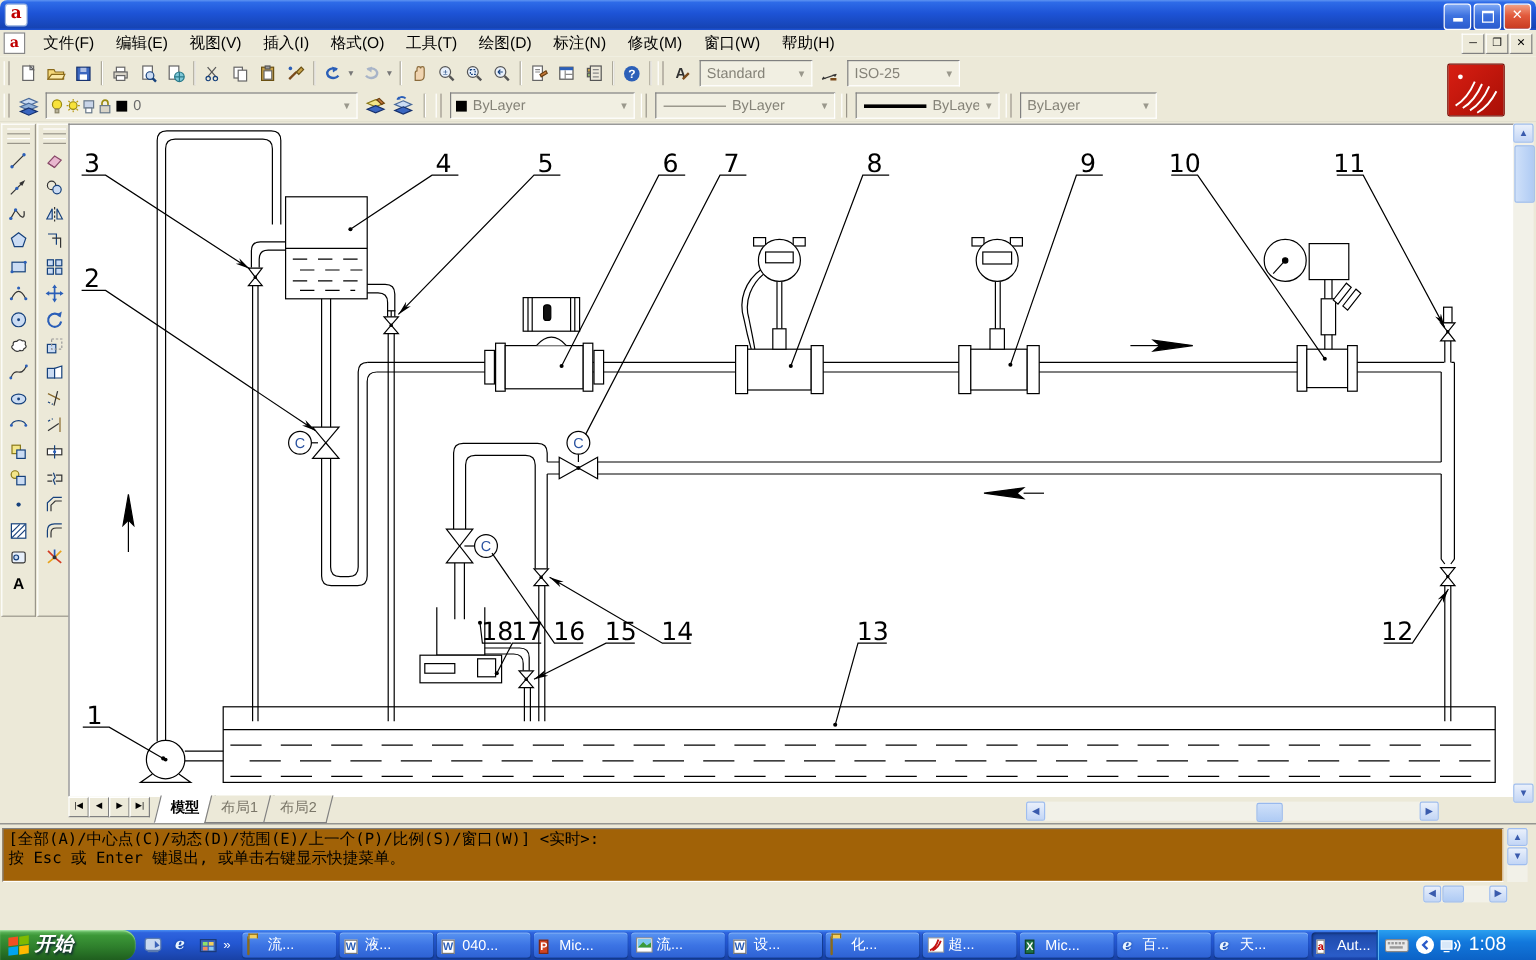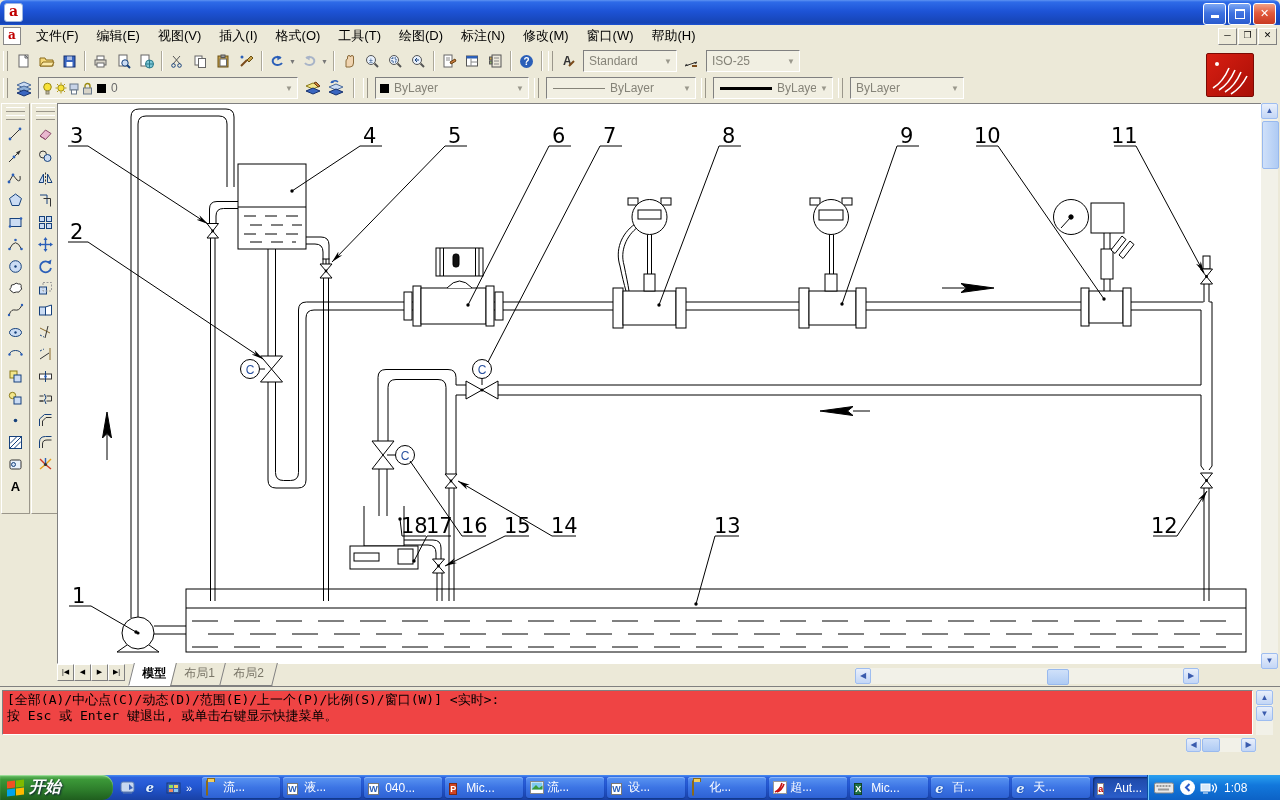--- a/index.html
+++ b/index.html
@@ -74,21 +74,21 @@
   .tab span{display:inline-block;transform:skewX(14deg);}
   .tab.active{background:#fff;color:#000;font-weight:bold;border-bottom:1px solid #fff;}
   .hscroll{position:absolute;left:855px;top:567px;width:344px;height:16px;background:#F2F1E8;}
   .hbtn{position:absolute;top:0;width:16px;height:16px;background:linear-gradient(180deg,#EAF0FB,#C3D6F6);
     border:1px solid #9EBDF0;border-radius:2px;box-sizing:border-box;color:#3a5bad;font-size:8px;
     line-height:14px;text-align:center;}
   .hthumb{position:absolute;left:192px;top:1px;width:20px;height:14px;background:linear-gradient(180deg,#CFE0F9,#AFCBF4);
     border:1px solid #98B9EE;border-radius:2px;}
   
   .cmdwin{position:absolute;left:0;top:686px;width:1280px;height:67px;background:#ECE9D8;border-top:1px solid #808080;}
-  .cmdtext{position:absolute;left:2px;top:3px;width:1251px;height:45px;background:#ef4444;
+  .cmdtext{position:absolute;left:2px;top:3px;width:1251px;height:45px;background:#a16207;
     border:1px solid;border-color:#808080 #fff #fff #808080;font-family:"DejaVu Sans Mono","DejaVu Sans",monospace;
     font-size:13px;color:#000;padding:1px 4px;box-sizing:border-box;line-height:16px;white-space:pre;}
   .cmdvs{position:absolute;left:1256px;top:3px;width:17px;height:45px;background:#F2F1E8;}
   .cmdvs .sbtn{height:15px;}
   .cmdhs{position:absolute;left:1186px;top:51px;width:70px;height:14px;background:#F2F1E8;}
   .cmdhs .hbtn{width:15px;height:14px;line-height:12px;}
   .cmdhs .hthumb{left:16px;top:0;width:16px;height:12px;}
   
   .statusbar{position:absolute;left:0;top:753px;width:1280px;height:22px;background:#ECE9D8;
     border-top:1px solid #fff;font-size:12px;color:#000;display:flex;align-items:center;padding-left:6px;box-sizing:border-box;}
@@ -105,21 +105,21 @@
   .chev{color:#fff;font-size:11px;margin:0 4px;}
   .tasks{display:flex;gap:3px;margin-left:6px;}
   .taskbtn{width:74px;height:21px;border-radius:3px;display:flex;align-items:center;gap:3px;padding-left:4px;
     background:linear-gradient(180deg,#5A95F2,#3C74E4 50%,#2E62D4);box-shadow:inset 0 1px 0 #8ab4f6, 0 1px 1px #123a8a;
     color:#fff;font-size:12px;overflow:hidden;white-space:nowrap;}
   .taskbtn.active{background:linear-gradient(180deg,#1E49A8,#2B5ECB);box-shadow:inset 1px 1px 2px #0d2a66;}
   .ticon{width:14px;height:13px;flex:none;position:relative;}
   .tray{position:absolute;right:0;top:0;height:25px;width:132px;
     background:linear-gradient(180deg,#2AA0F0 0%,#1278DC 40%,#0C62C6 100%);
     border-left:1px solid #0a4da0;box-shadow:inset 1px 0 0 #6ec6f8;display:flex;align-items:center;color:#fff;}
-  .time{font-size:12px;margin-left:6px;}
+  .time{font-size:16px;margin-left:6px;}
   
   .fold{width:13px;height:10px;background:linear-gradient(180deg,#FBE38A,#E8B93C);border:1px solid #8a6a1a;border-radius:1px;position:relative;}
   .fold:before{content:"";position:absolute;left:0;top:-3px;width:6px;height:3px;background:#F2CF5E;border:1px solid #8a6a1a;border-bottom:none;}
   .docpage{width:11px;height:13px;background:#fff;border:1px solid #777;position:relative;font-size:9px;font-weight:bold;text-align:center;line-height:13px;}
   .docpage.word{color:#2B5FB8;}
   .sq{width:13px;height:12px;border:1px solid rgba(0,0,0,.4);font-size:9px;font-weight:bold;color:#fff;text-align:center;line-height:12px;}
   .ie-e{color:#fff;font-size:13px;font-weight:bold;font-style:italic;font-family:"DejaVu Serif",serif;
     color:#E8F4FF;text-shadow:0 0 2px #0a3a8a;}
 </style>
 </head>

